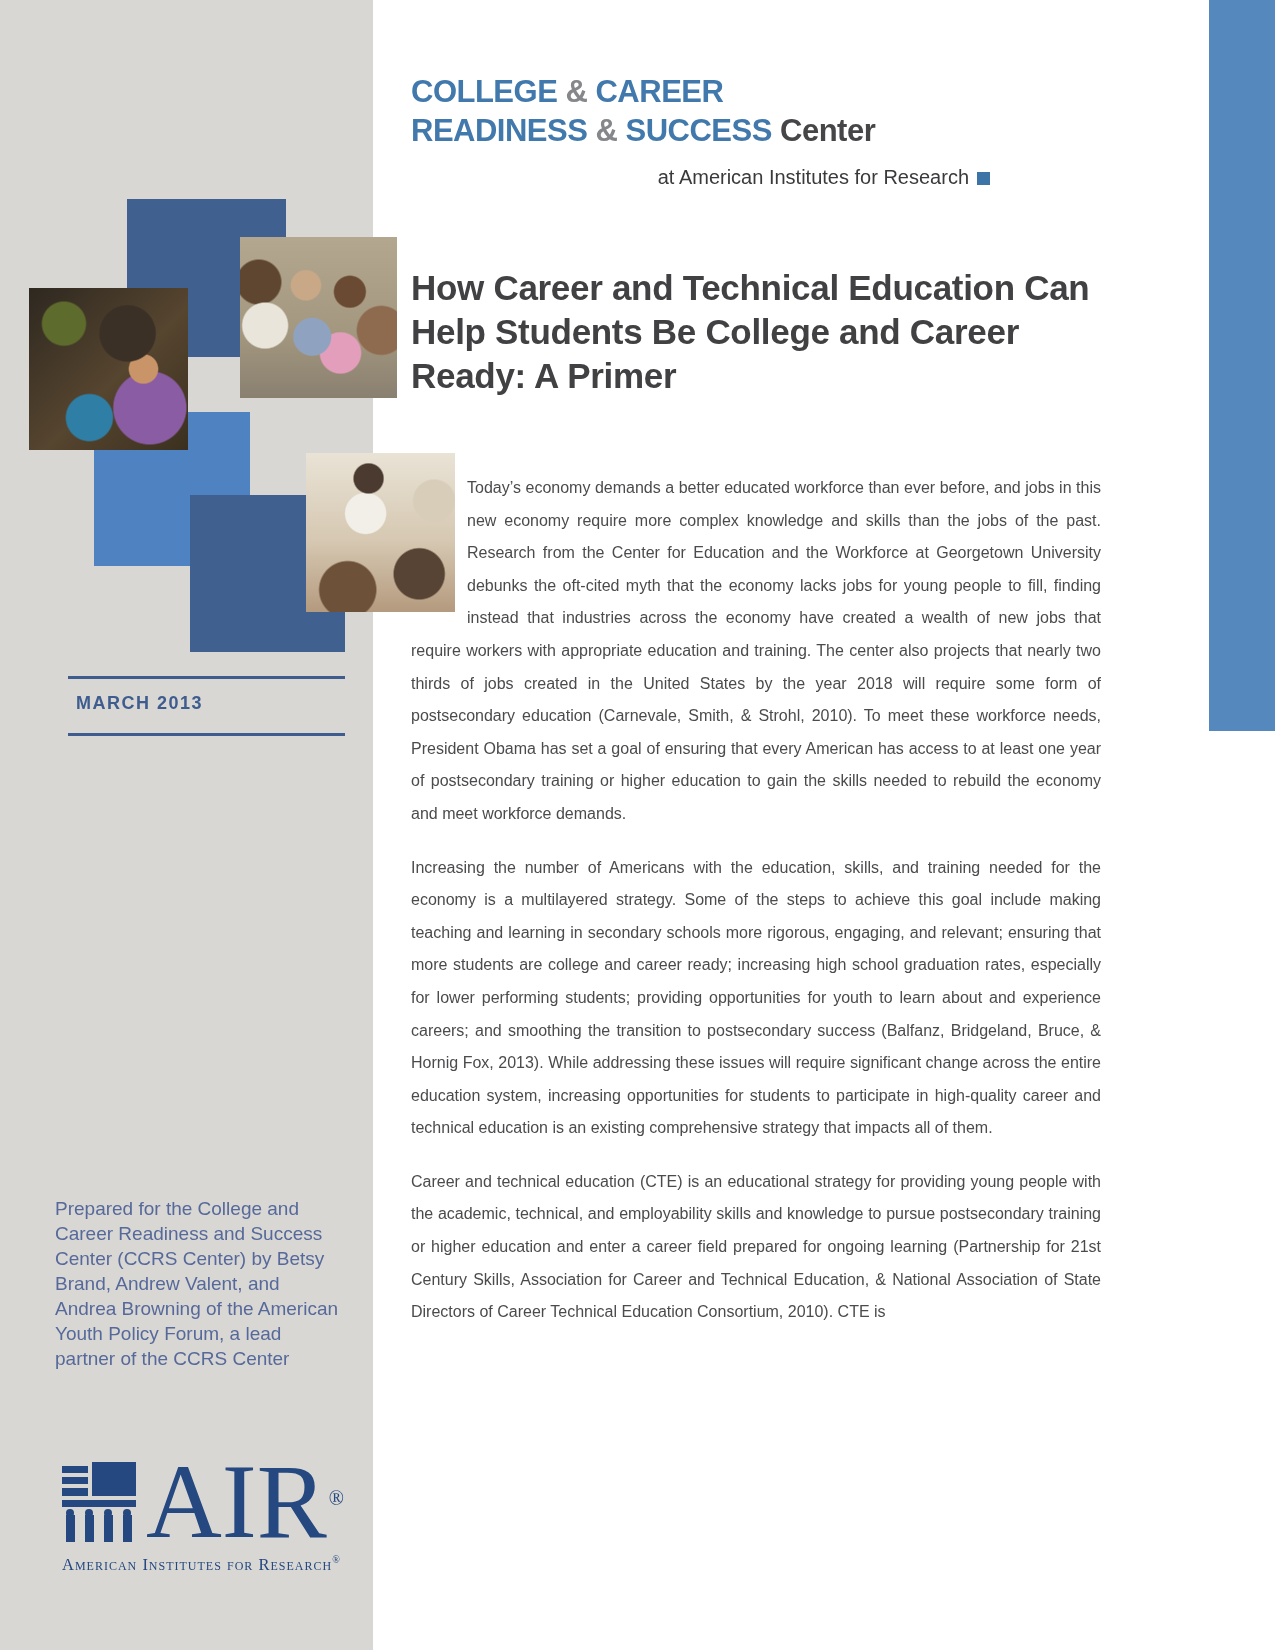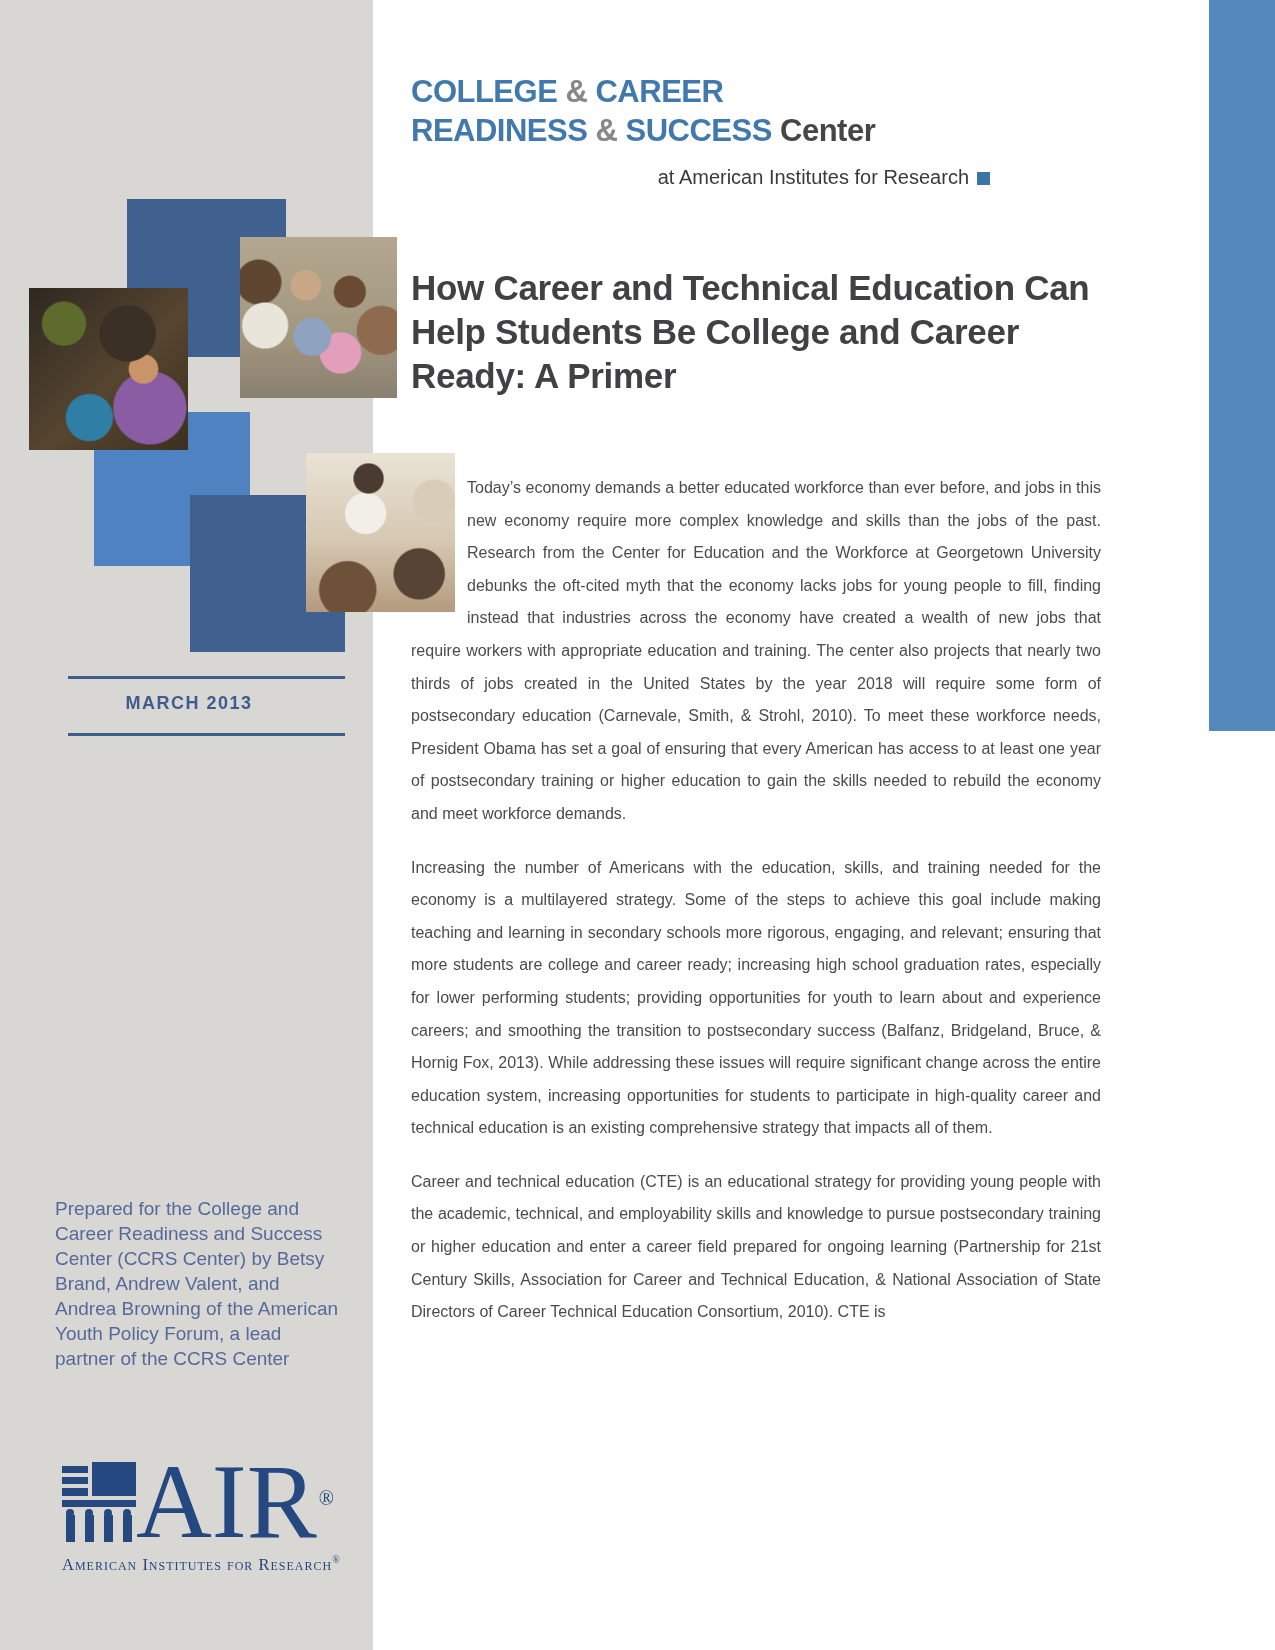--- a/index.html
+++ b/index.html
@@ -56,33 +56,33 @@
 
   
   .body-col{position:absolute;left:411px;top:440px;width:690px;
     font-size:16px;line-height:32.6px;color:#4b4b4d;text-align:justify;margin-top:32px;}
   .body-col p{margin:0 0 21px 0;}
   .photo-indent{float:left;width:56px;height:160px;}
 
   
   .rule{position:absolute;left:68px;width:277px;height:3px;background:#3e5c8e;}
   .rule-1{top:676px;} .rule-2{top:733px;}
-  .date{position:absolute;left:57px;top:693px;width:264px;text-align:center;
+  .date{position:absolute;left:76px;top:693px;width:264px;text-align:left;
     font-size:18px;font-weight:bold;color:#3e5c8e;letter-spacing:1.5px;}
 
   
   .prepared{position:absolute;left:55px;top:1196px;width:290px;
     font-size:19px;line-height:25px;color:#56699a;}
 
   
   .air{position:absolute;left:62px;top:1462px;width:290px;}
   .air-row{display:flex;align-items:flex-end;}
   .air-icon{width:74px;height:80px;}
   .air-acronym{font-family:"Liberation Serif",serif;font-size:105px;line-height:80px;
-    color:#24487f;}
+    color:#24487f;margin-left:10px;}
   .air-reg{font-family:"Liberation Serif",serif;font-size:20px;color:#24487f;
     vertical-align:top;position:relative;top:-4px;left:2px;}
   .air-name{margin-top:12px;font-family:Liberation Serif, serif;font-variant:small-caps;
     font-size:16.5px;letter-spacing:1px;color:#24487f;white-space:nowrap;}
   .air-name-reg{font-size:10px;vertical-align:super;}
 </style>
 </head>
 <body>
 
 <div class="page">

